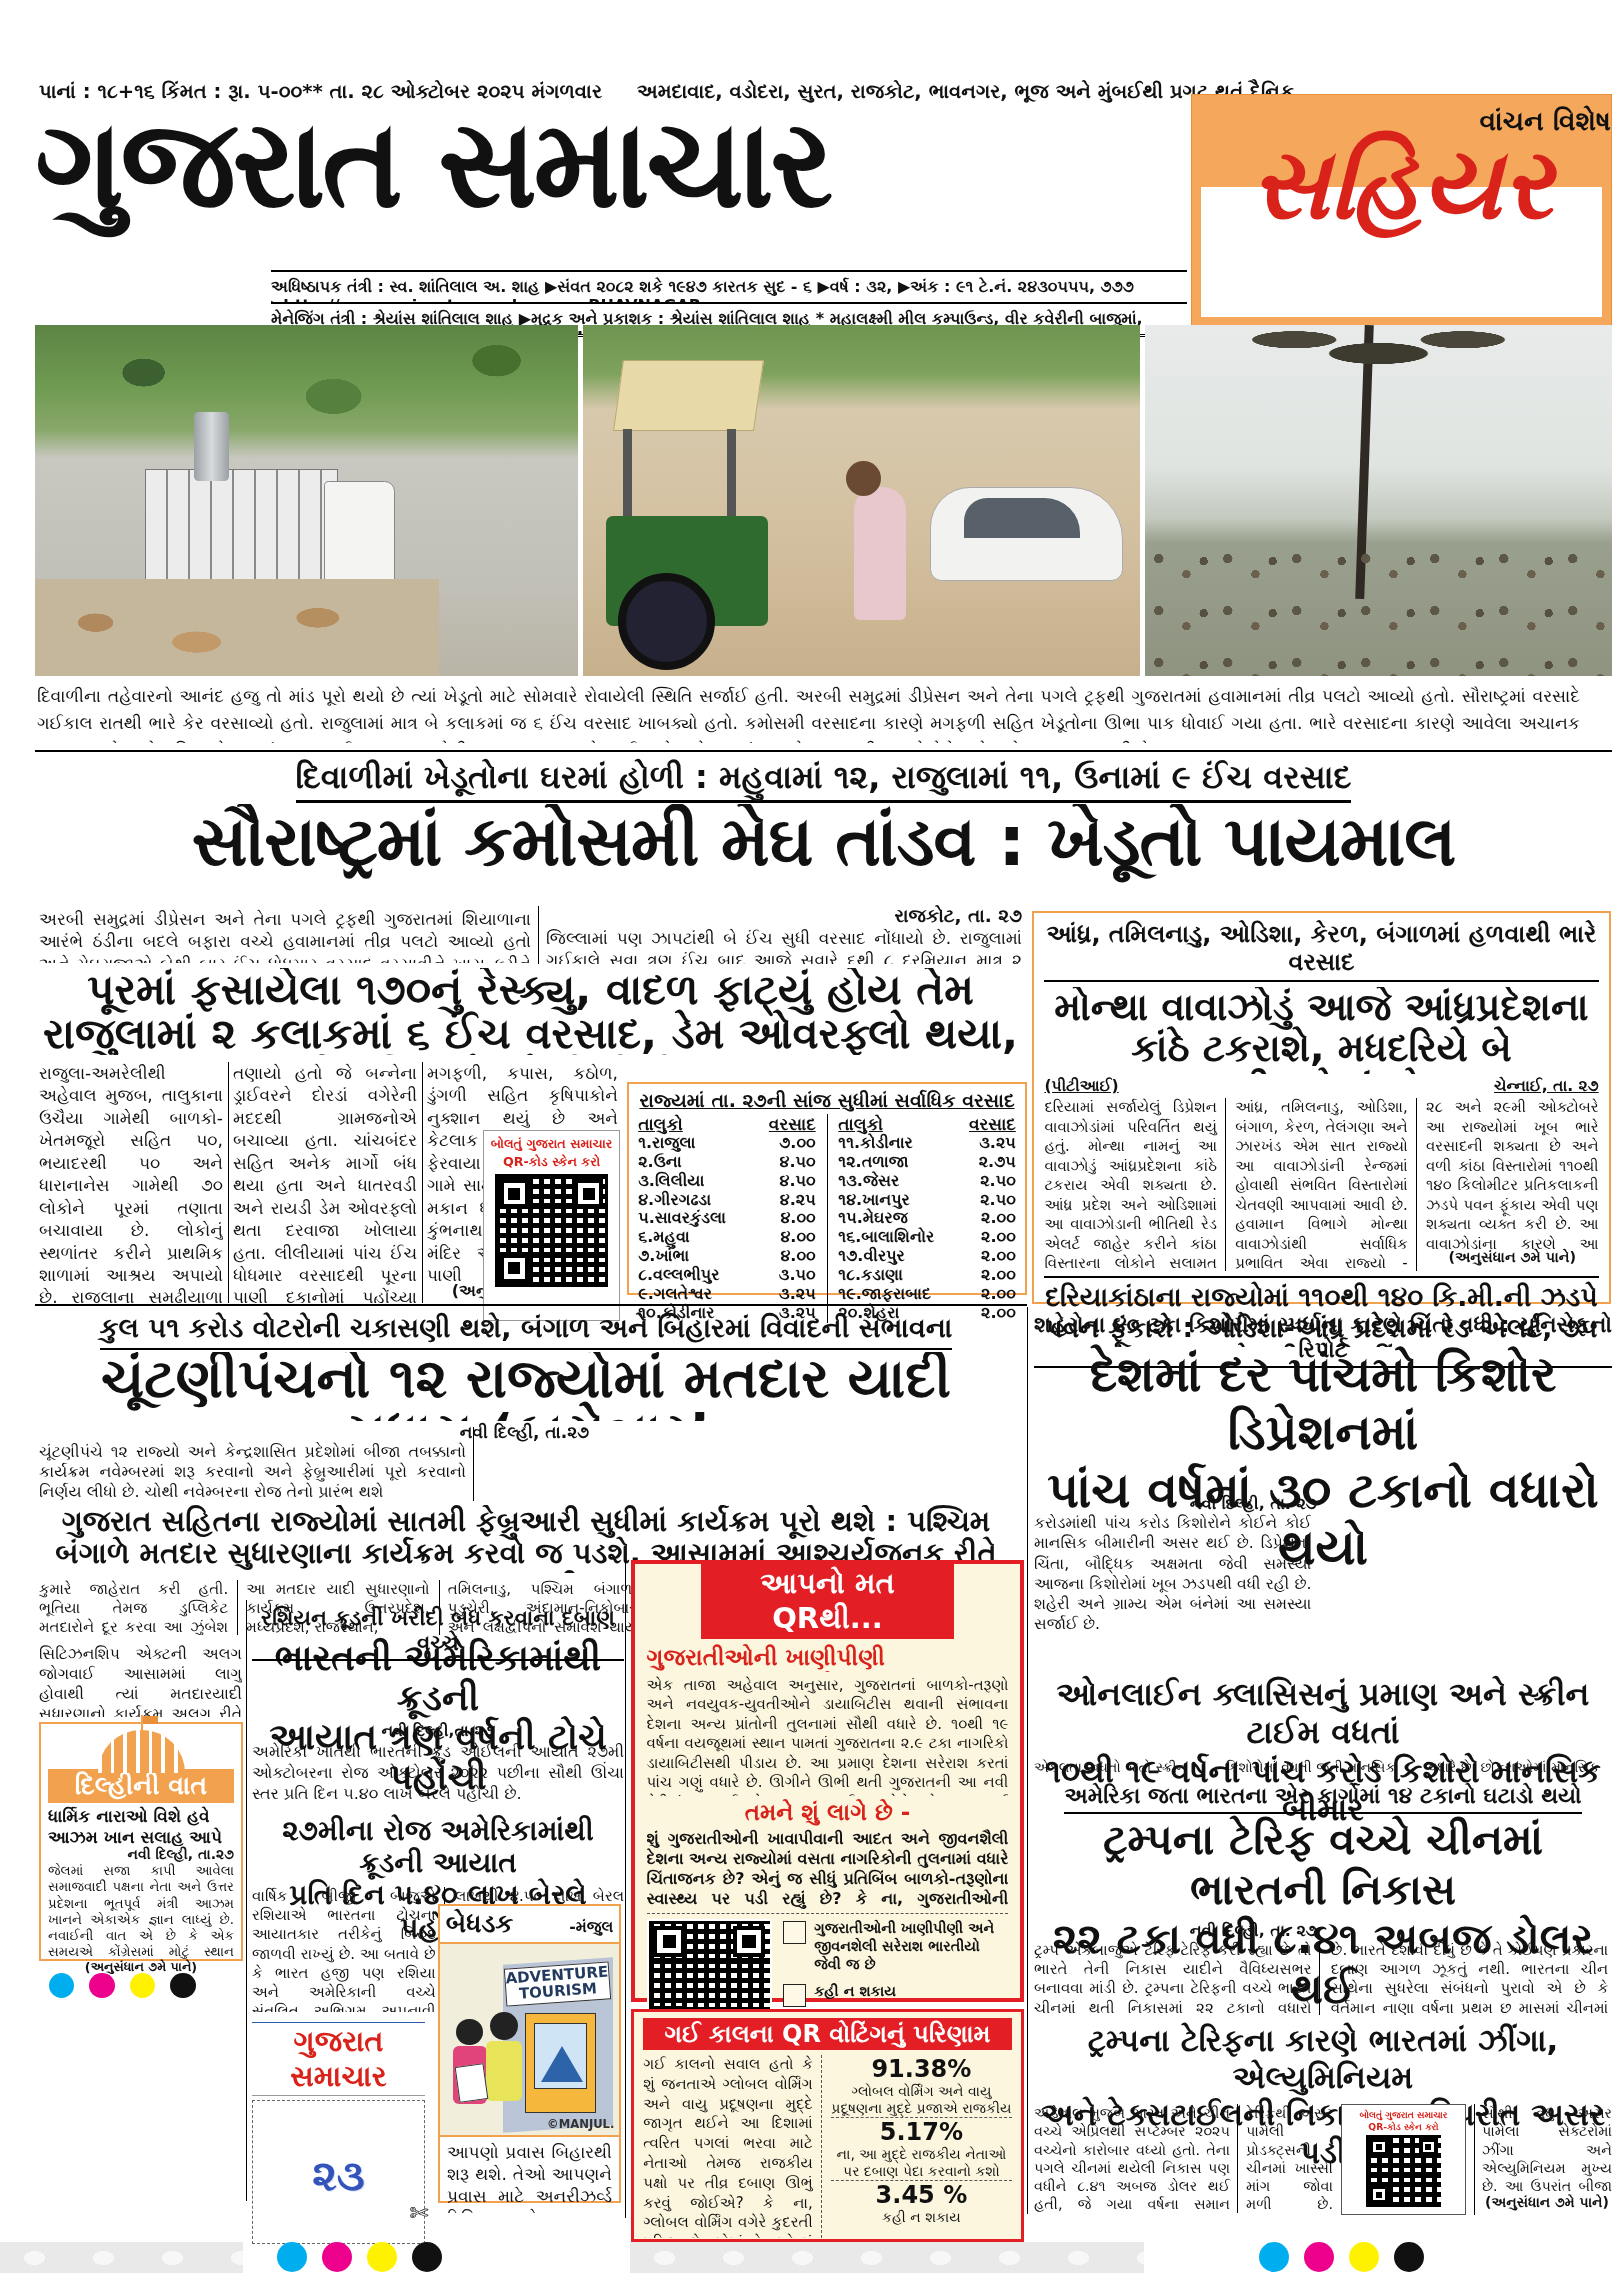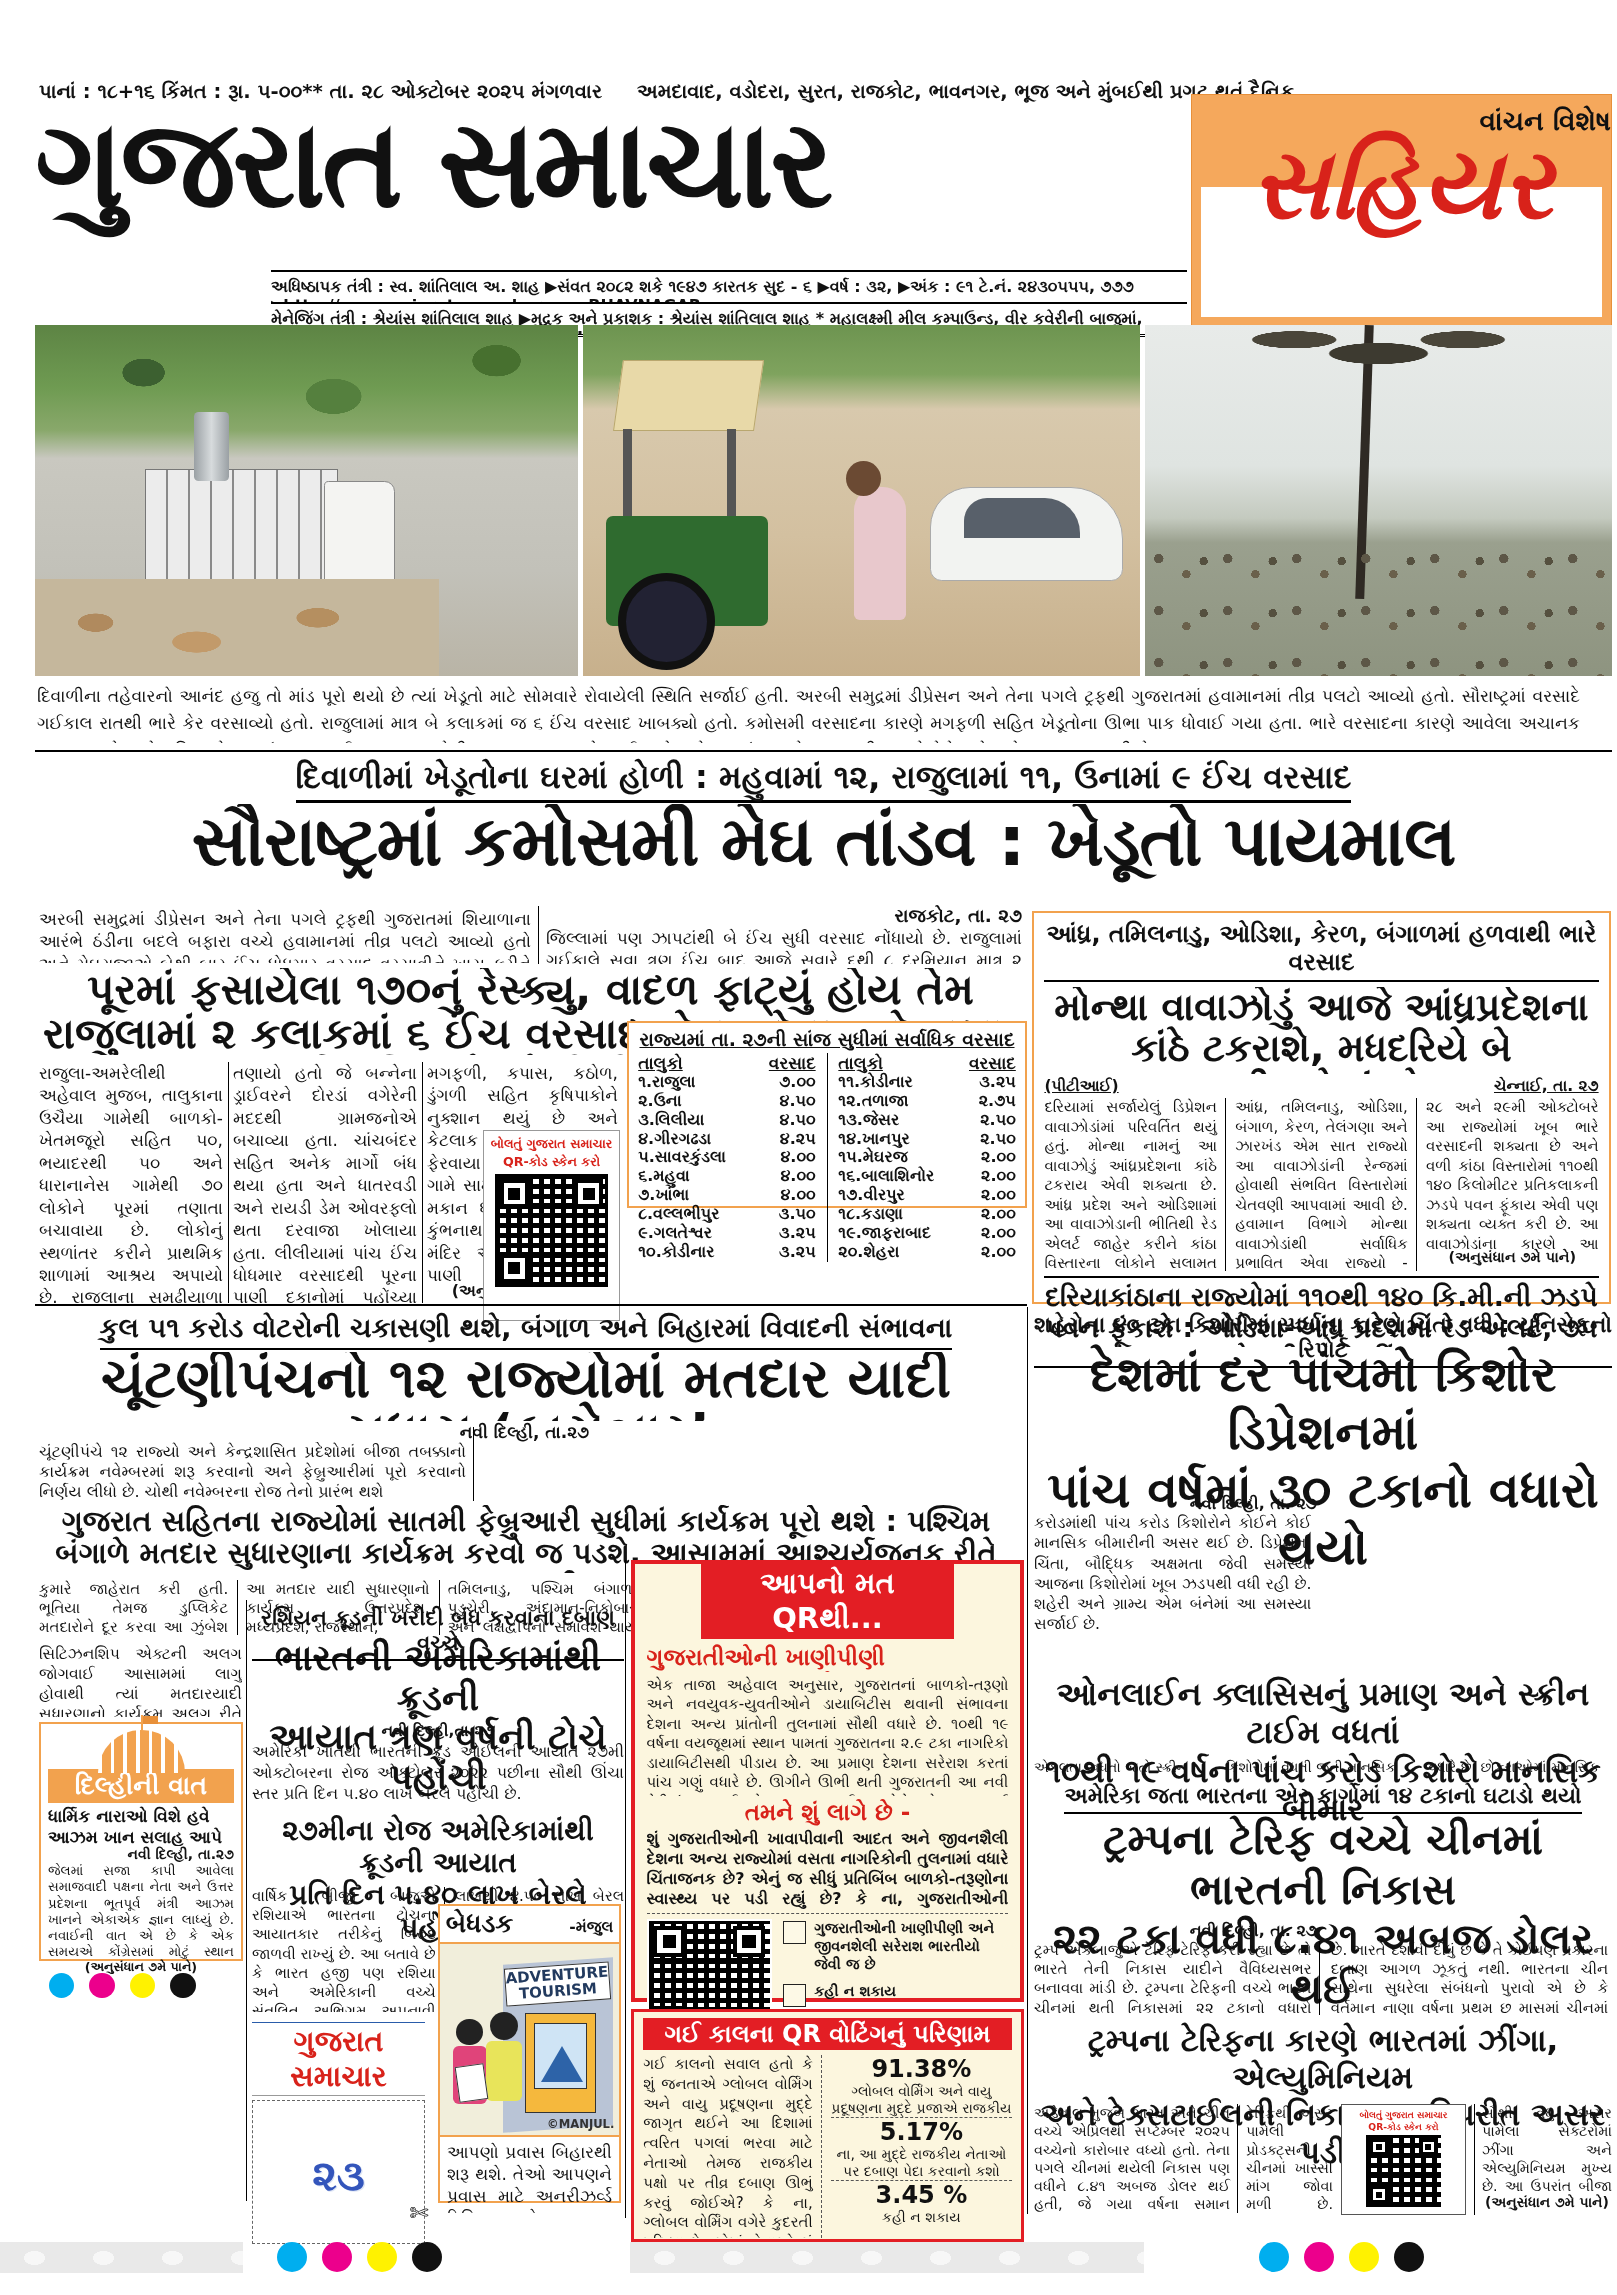--- a/index.html
+++ b/index.html
@@ -158,21 +158,21 @@
   <div class="abs" style="left:483px;top:1130px;width:137px;height:191px;background:#fff;border:1.7px solid #999;padding:4.6px;box-sizing:border-box;">
     <div class="ctr b red" style="font-size:12.7px;">બોલતું ગુજરાત સમાચાર</div>
     <div class="ctr b red" style="font-size:12.7px;margin:2.3px 0 4.6px;">QR-કોડ સ્કેન કરો</div>
     <div class="qr" style="width:113px;height:113px;margin:0 auto;">
       <div class="f f1"></div>
       <div class="f f2"></div>
       <div class="f f3"></div>
     </div>
   </div>
 
-  <div class="abs rain-box" style="left:627px;top:1021px;width:400px;height:187px;">
+  <div class="abs rain-box" style="left:627px;top:1082px;width:400px;height:213px;">
     <div class="ctr b" style="font-size:19px;text-decoration:underline;margin-bottom:2.3px;">રાજ્યમાં તા. ૨૭ની સાંજ સુધીમાં સર્વાધિક વરસાદ</div>
     <div style="display:flex;justify-content:space-between;">
       <div class="rain-col left">
         <div class="rain-head">
             <span>તાલુકો</span>
             <span>વરસાદ</span>
           </div>
         <div class="rain-row">
             <span>૧.રાજુલા</span>
             <span>૭.૦૦</span>

